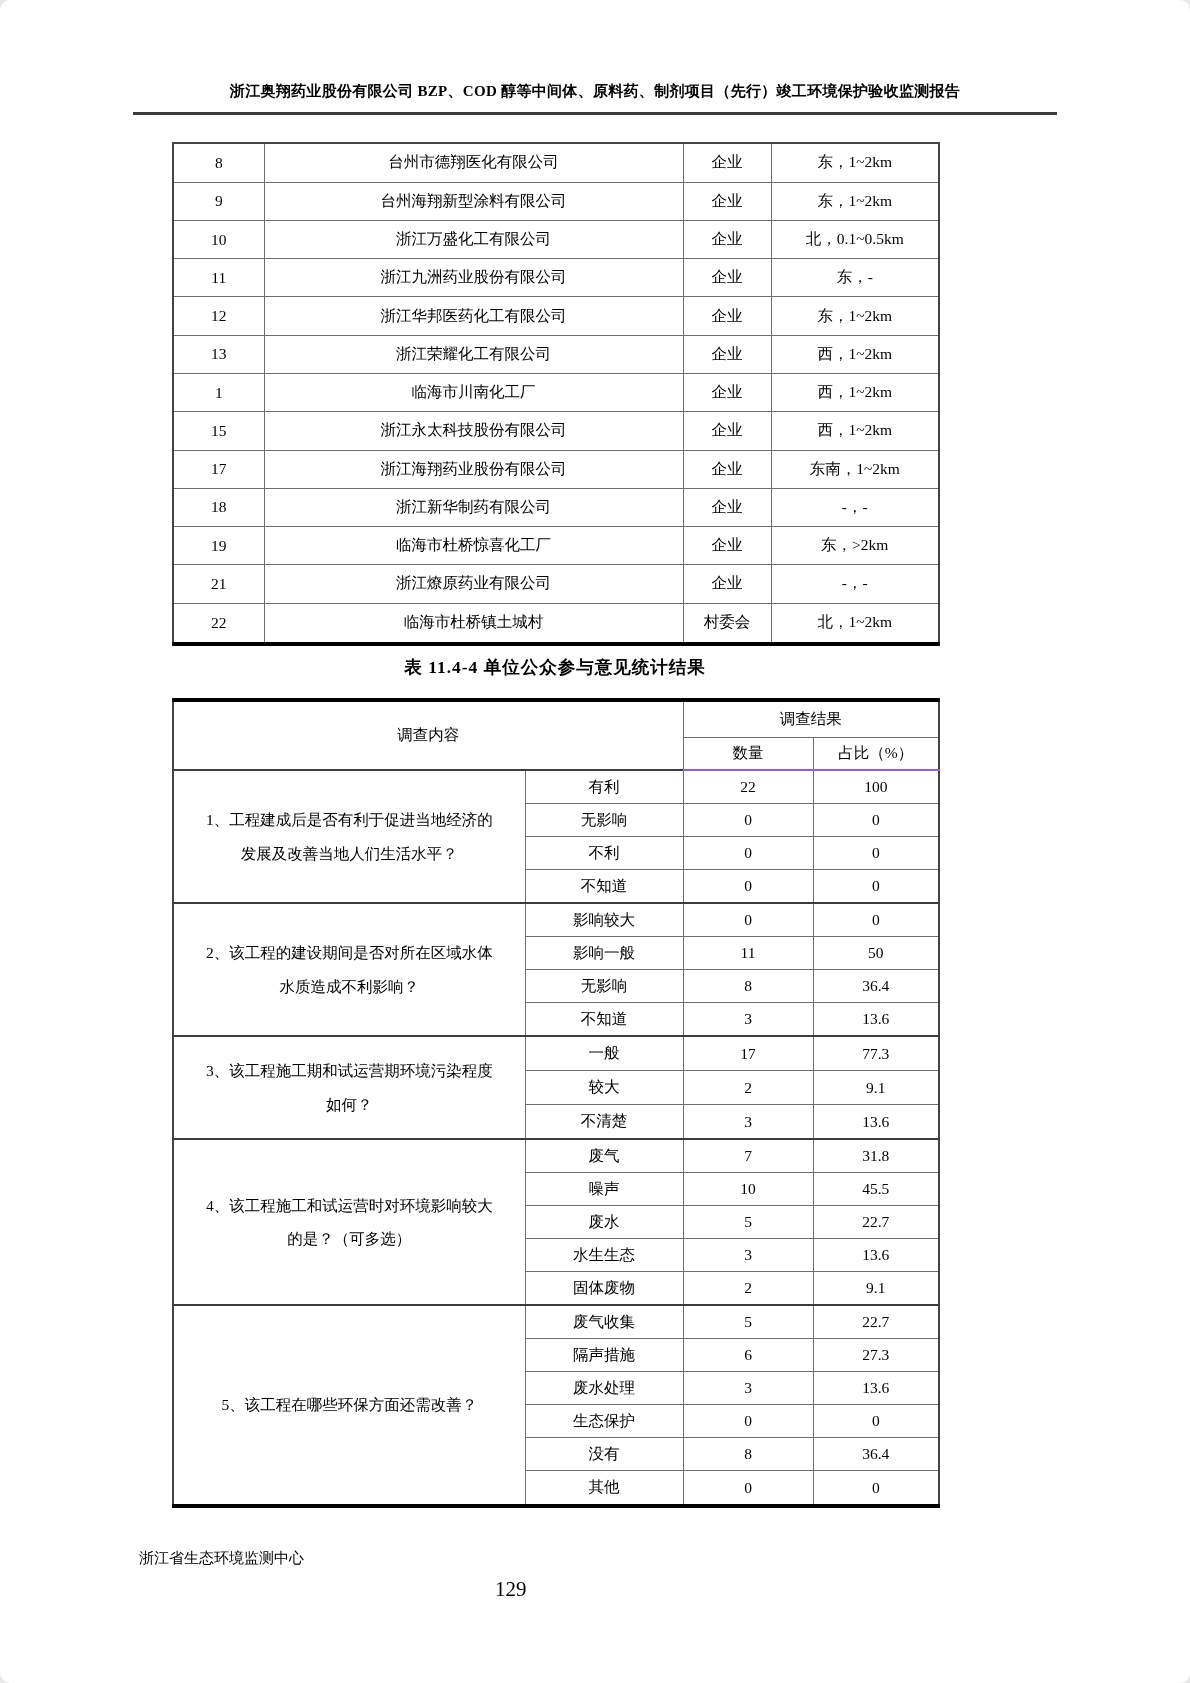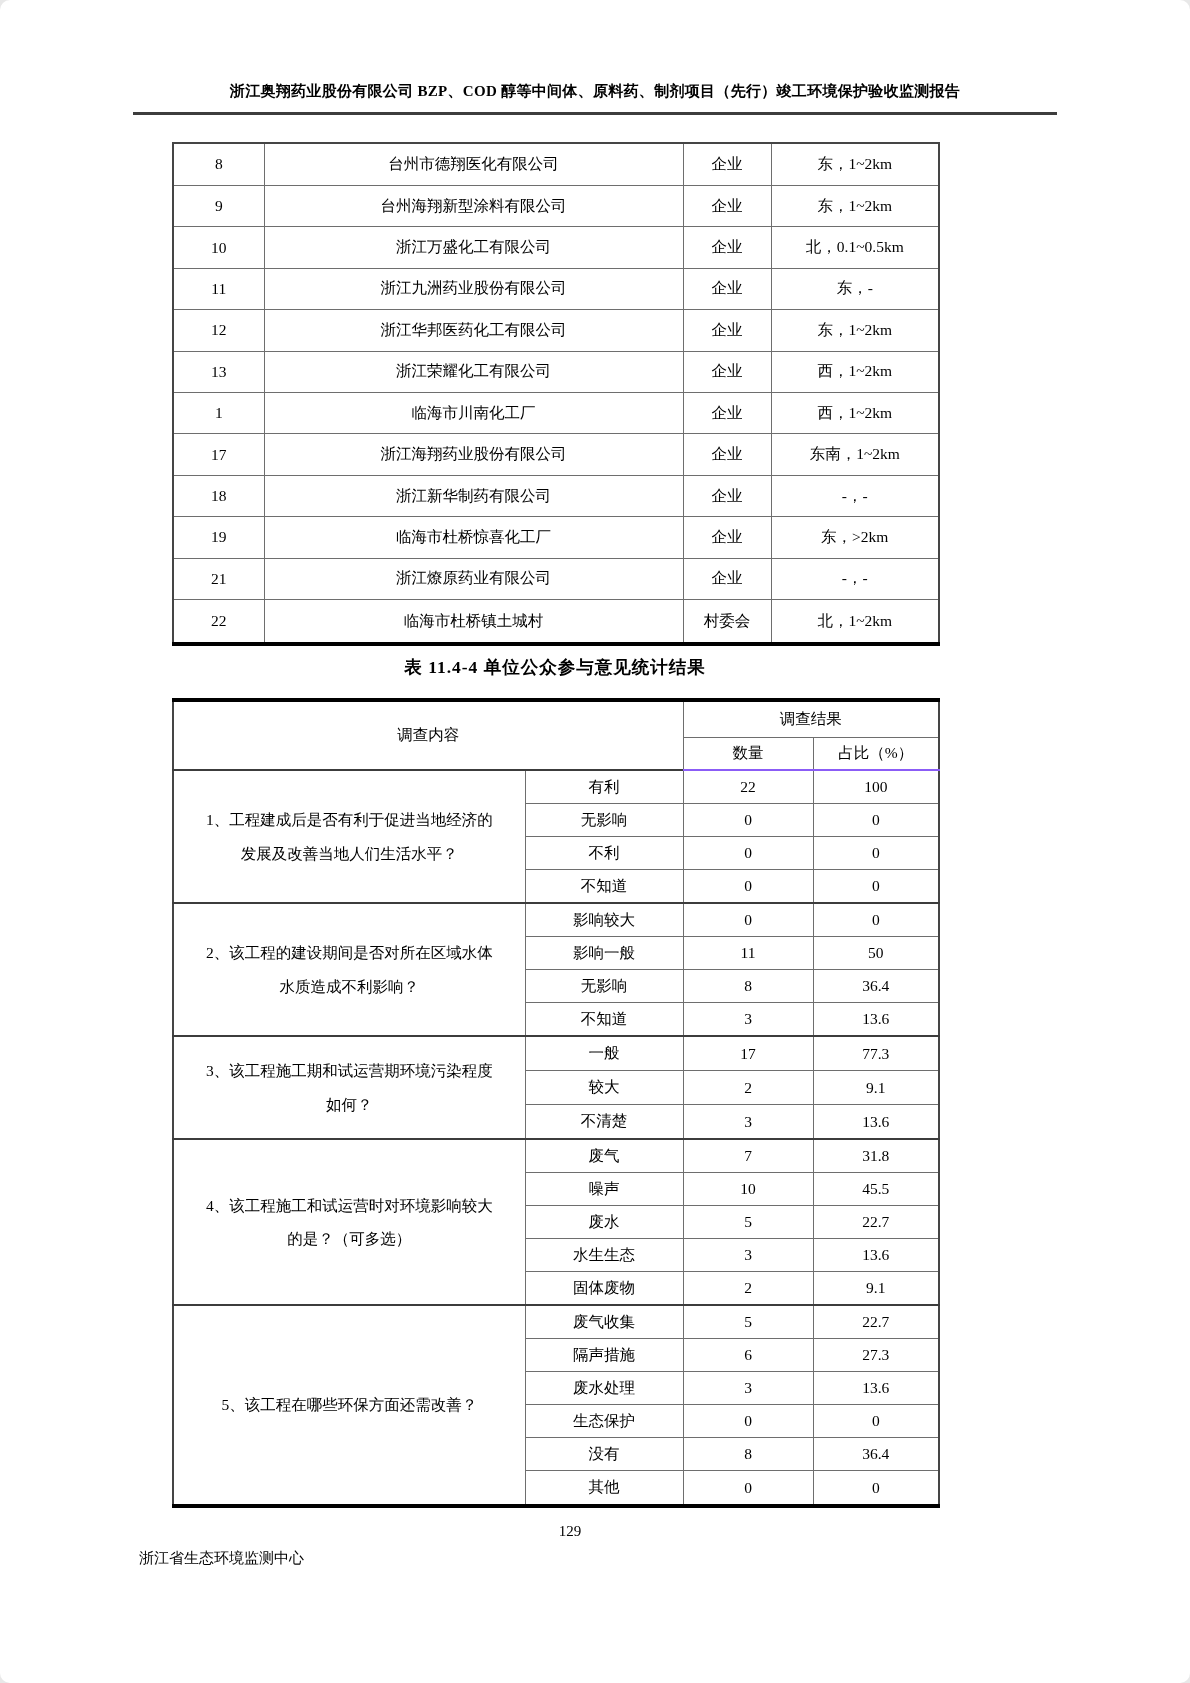--- a/index.html
+++ b/index.html
@@ -19,21 +19,21 @@
       border-top:4px solid #000;border-bottom:4px solid #000;
       border-left:2px solid #454545;border-right:2px solid #454545;}
   .t2 th,.t2 td{border:1px solid #6e6e6e;text-align:center;font-size:15.5px;font-weight:normal;
       padding:0 6px;overflow:hidden;}
   .t2 thead tr.r1{height:37px;}
   .t2 thead tr.r2{height:33px;}
   .t2 thead tr.r2 th{border-bottom:2px solid #8b5cf6;}
   .t2 tbody tr.gs td{border-top:2px solid #3c3c3c;}
   .t2 td.q{line-height:2.15;padding:0 26px;}
   .footer-org{position:absolute;top:1549px;left:139px;font-size:15px;}
-  .footer-page{position:absolute;top:1523px;left:495px;width:150px;text-align:center;font-size:15px;}
+  .footer-page{position:absolute;top:1577px;left:495px;width:150px;font-size:21px;}
 </style>
 </head>
 <body>
 
 <div class="page">
 
   <div class="doc-header">浙江奥翔药业股份有限公司 BZP、COD 醇等中间体、原料药、制剂项目（先行）竣工环境保护验收监测报告</div>
   <div class="header-rule"></div>
 
   <table class="t1">
@@ -76,20 +76,26 @@
         </tr>
       <tr>
           <td>13</td>
           <td>浙江荣耀化工有限公司</td>
           <td>企业</td>
           <td>西，1~2km</td>
         </tr>
       <tr>
           <td>1</td>
           <td>临海市川南化工厂</td>
+          <td>企业</td>
+          <td>西，1~2km</td>
+        </tr>
+      <tr>
+          <td>15</td>
+          <td>浙江永太科技股份有限公司</td>
           <td>企业</td>
           <td>西，1~2km</td>
         </tr>
       <tr>
           <td>17</td>
           <td>浙江海翔药业股份有限公司</td>
           <td>企业</td>
           <td>东南，1~2km</td>
         </tr>
       <tr>

